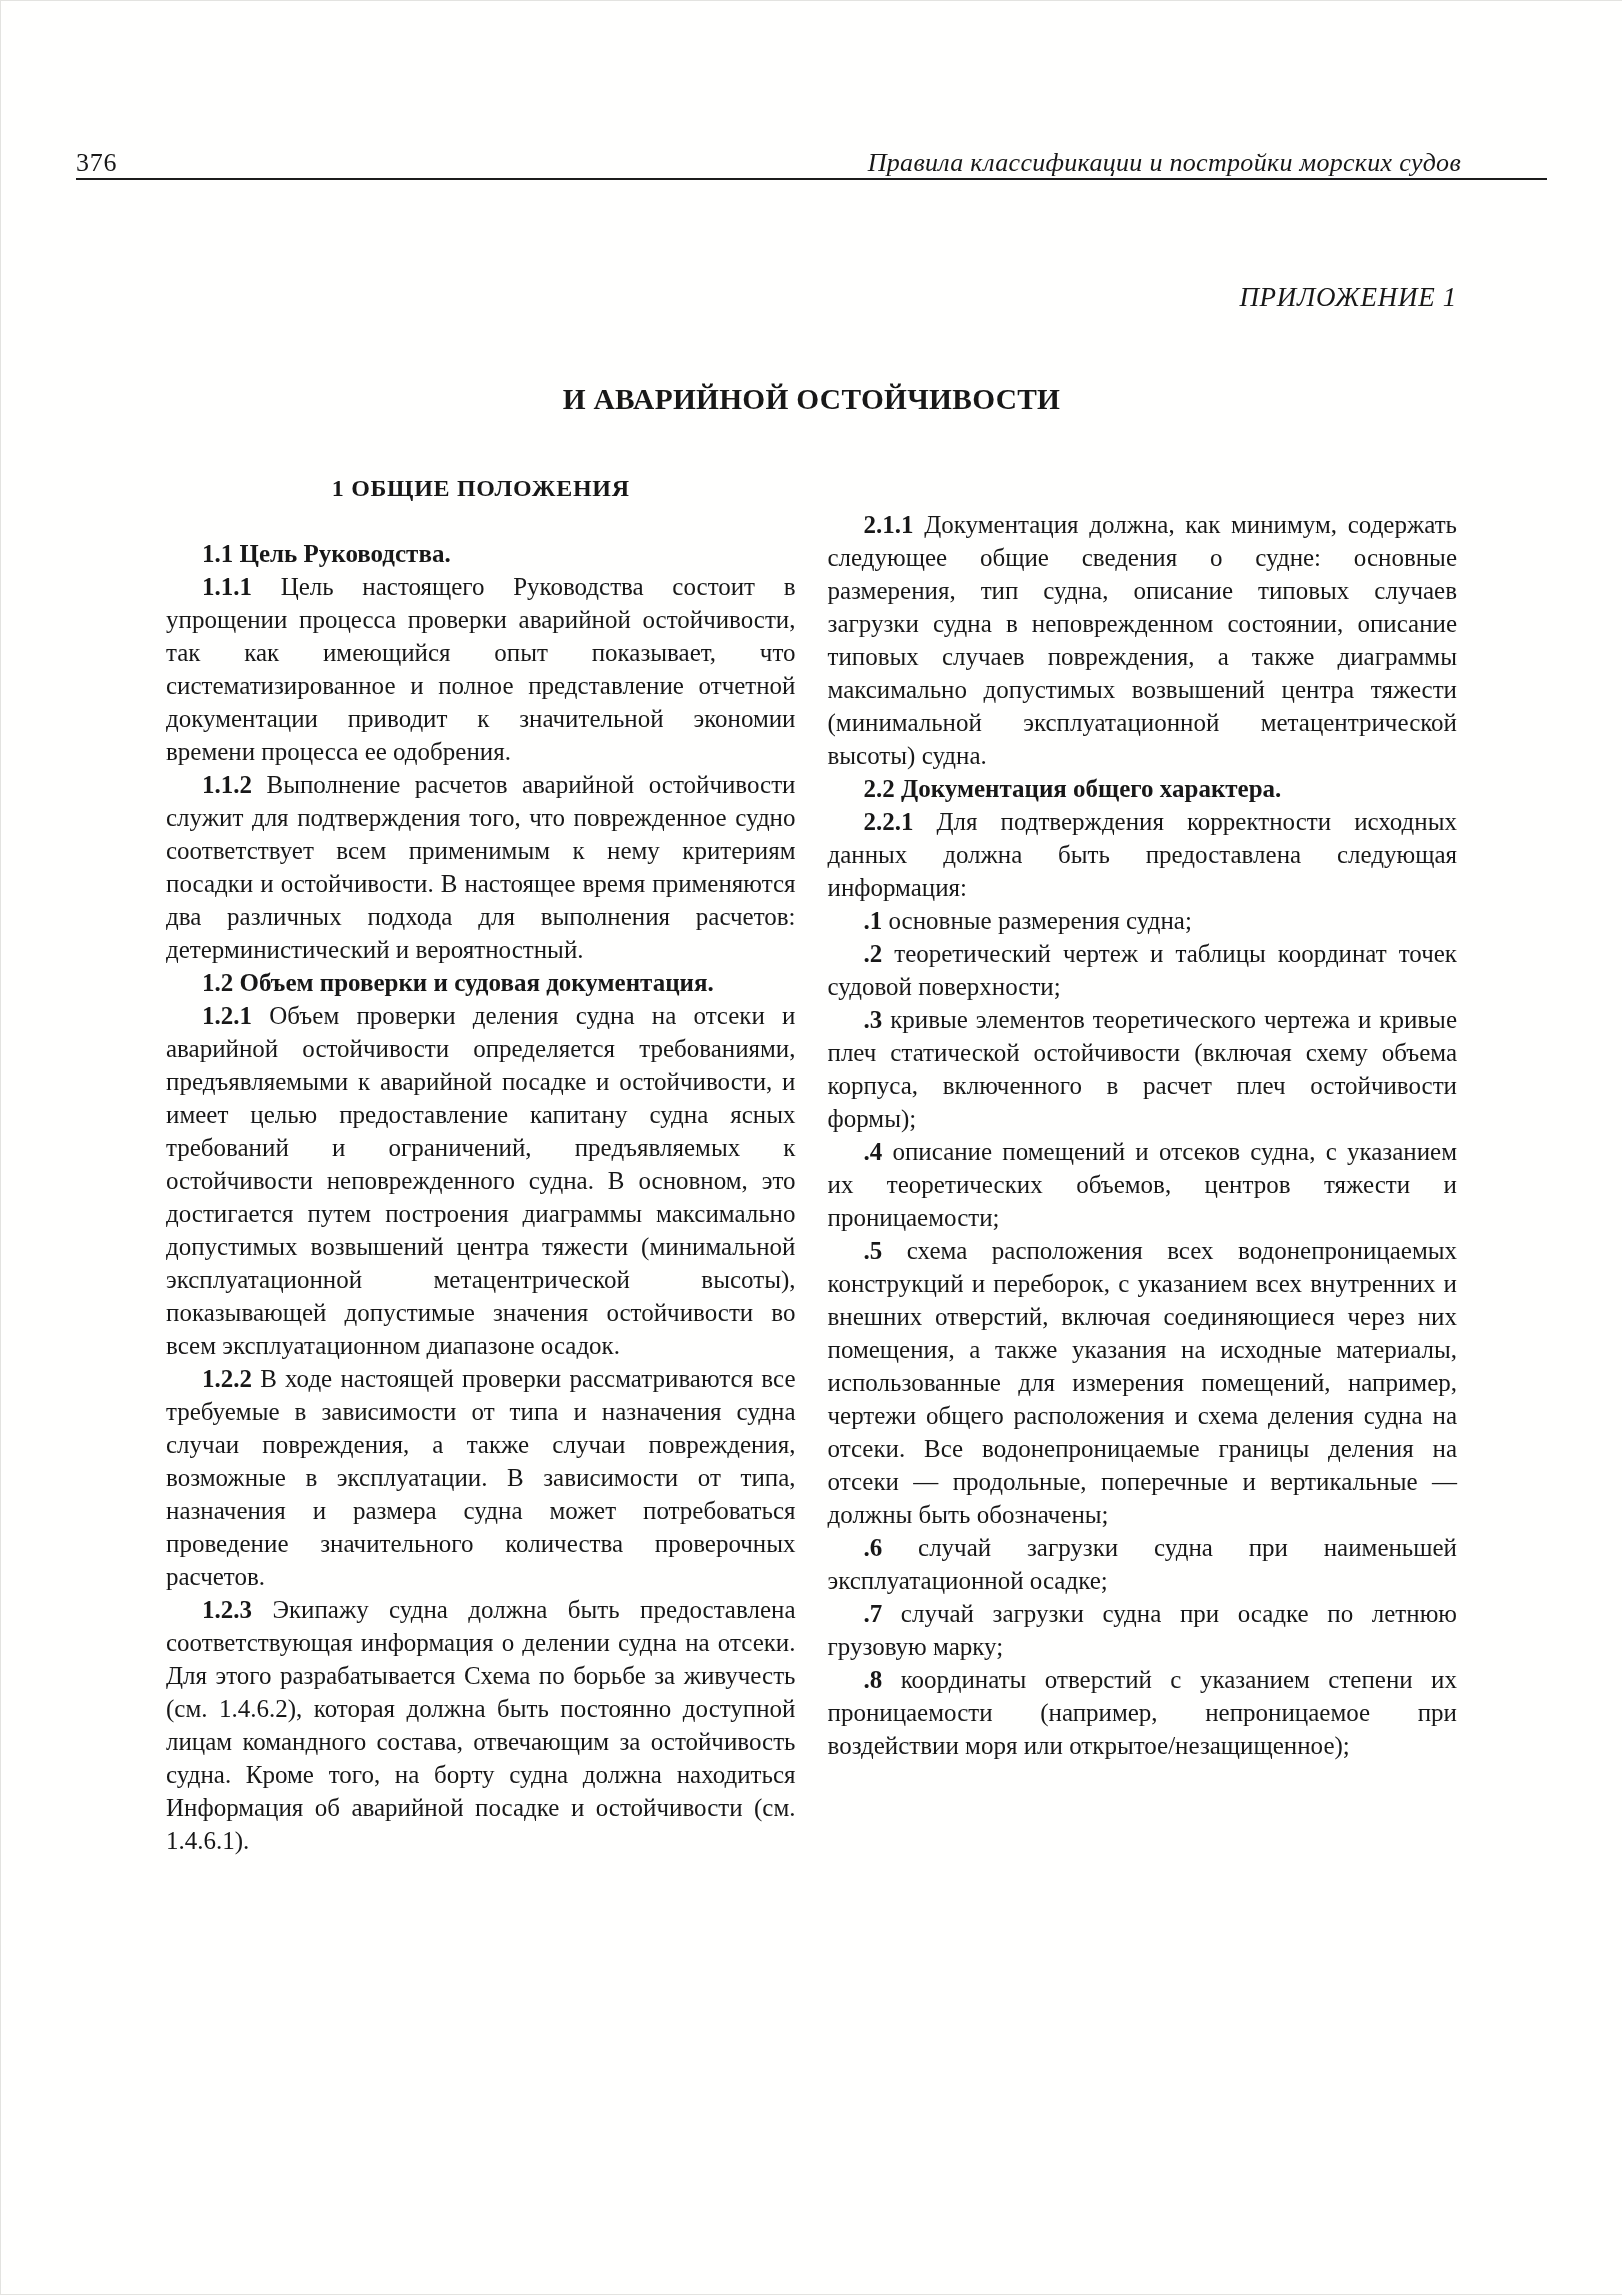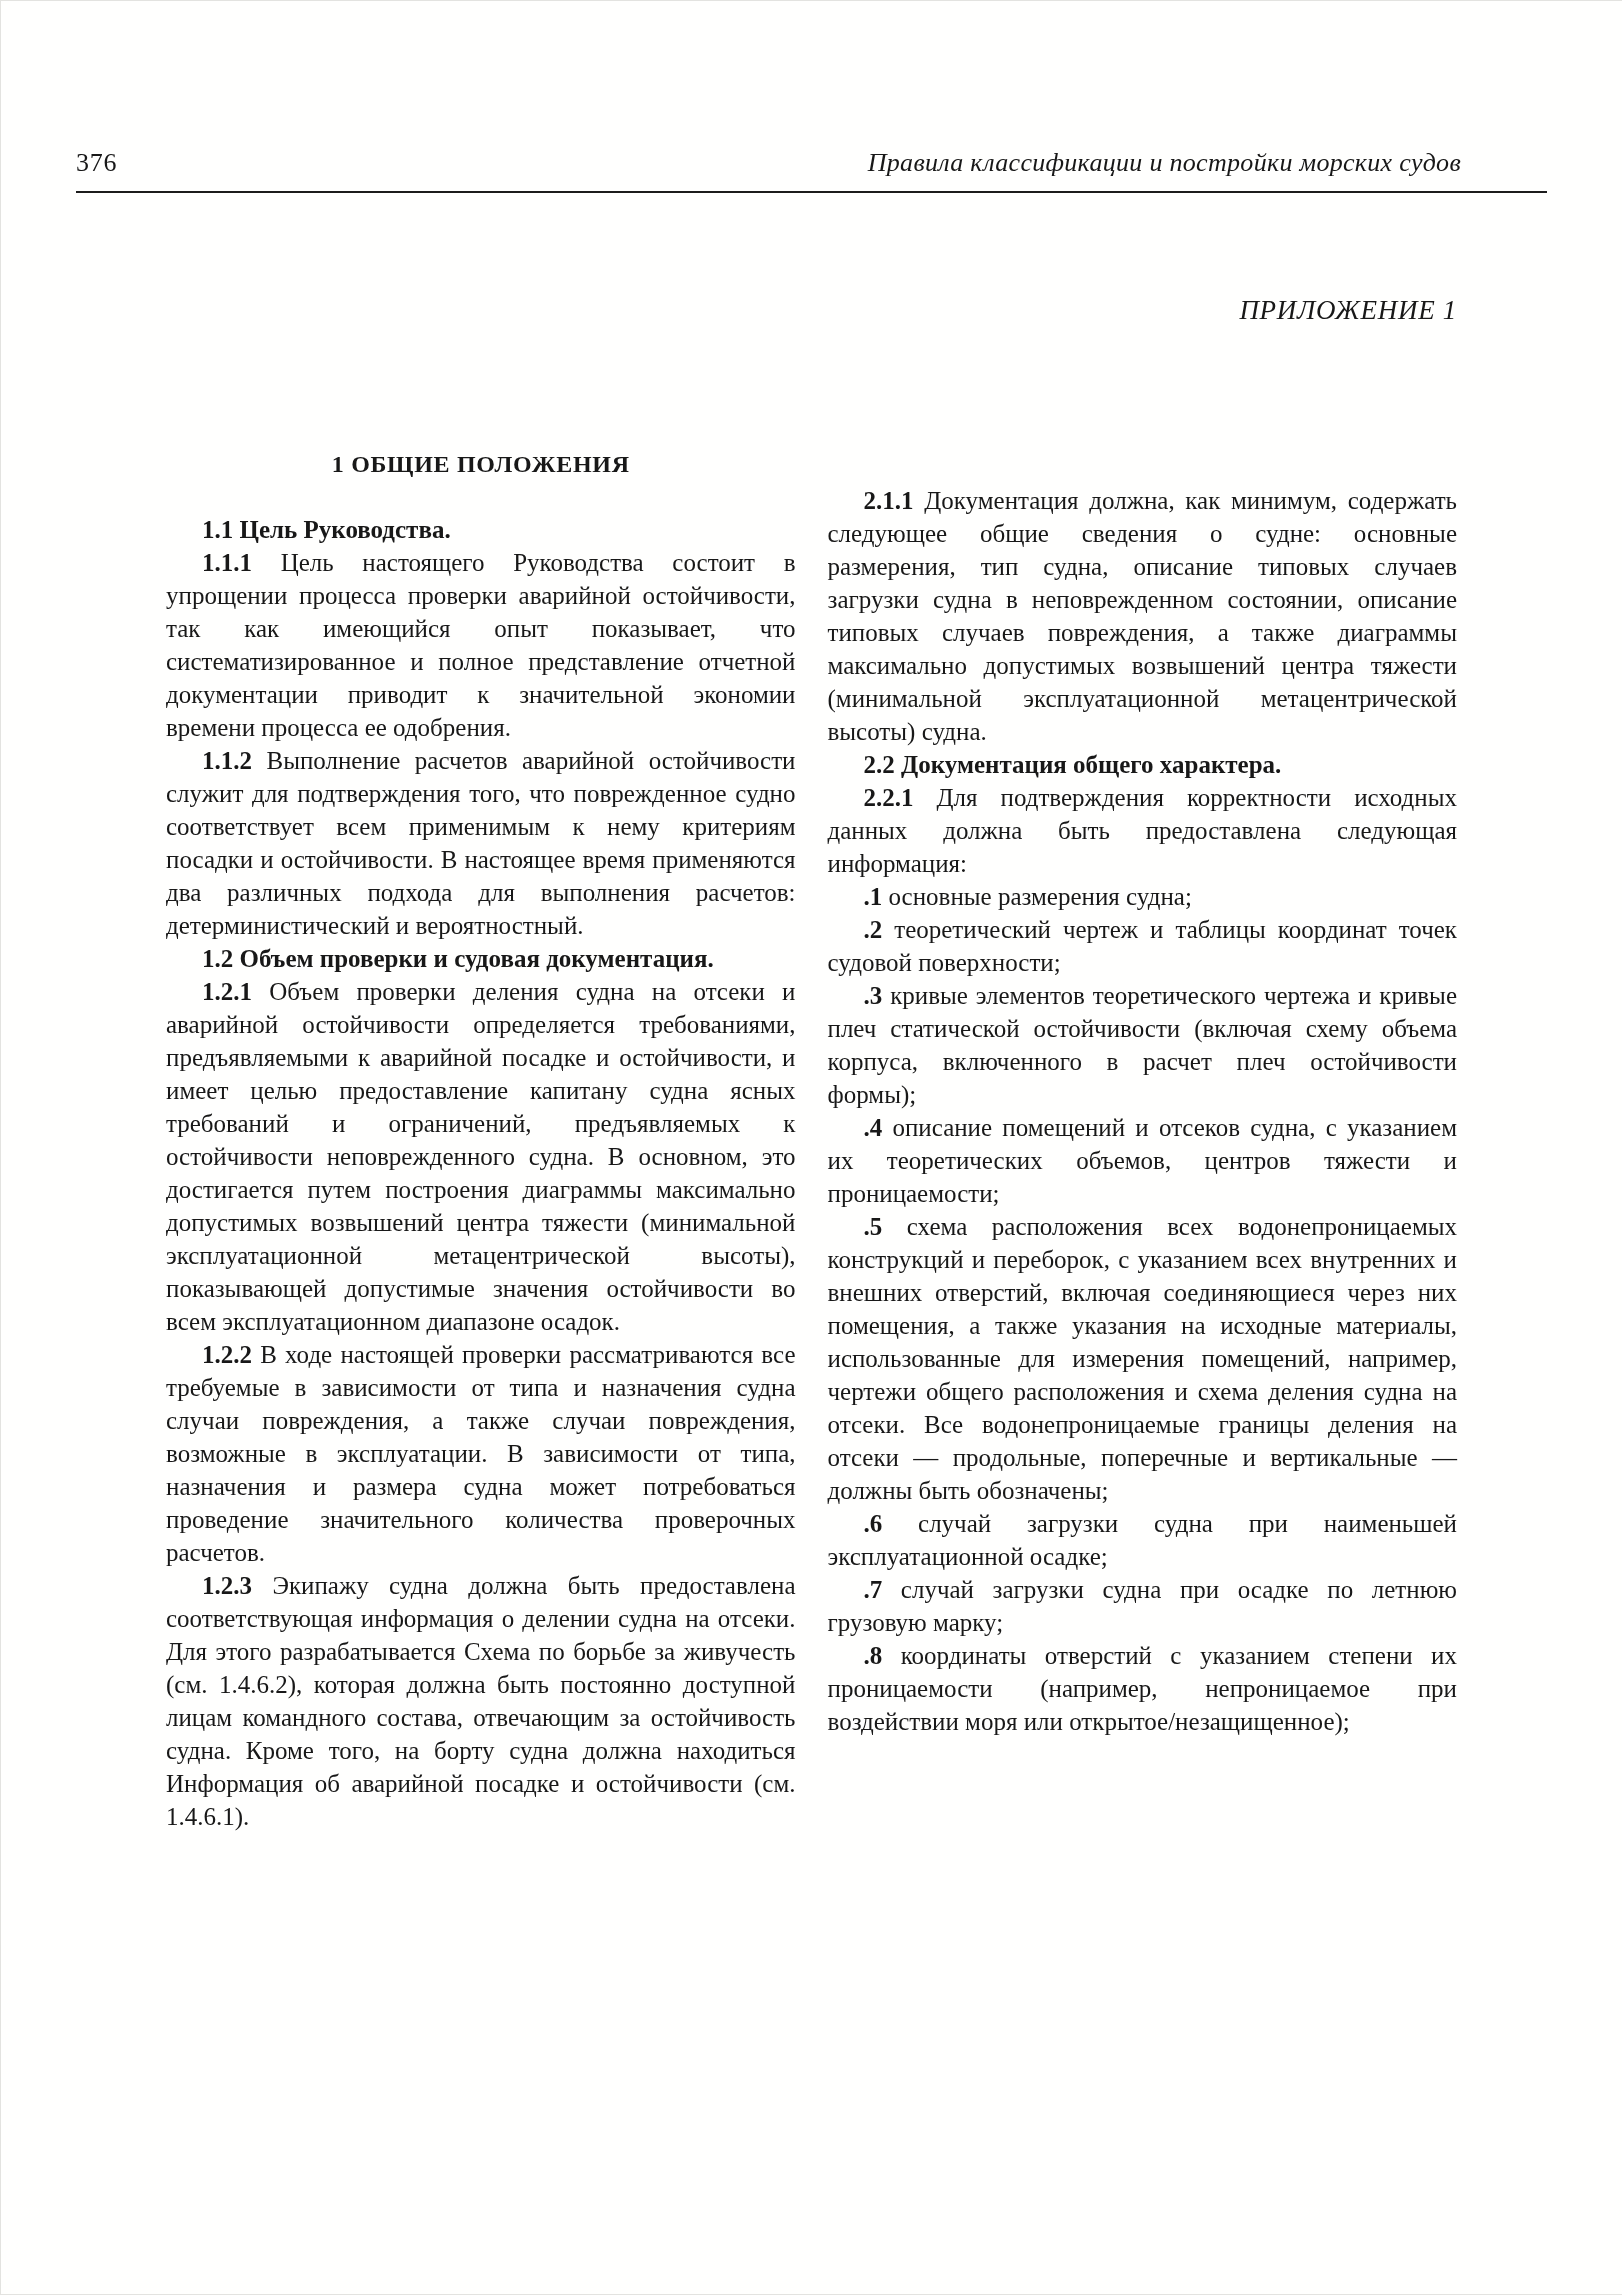--- a/index.html
+++ b/index.html
@@ -15,21 +15,21 @@
     overflow: hidden;
   }
   
   .running-head {
     margin: 147px 75px 0 75px;
     display: flex;
     justify-content: space-between;
     align-items: baseline;
     font-size: 26px;
     line-height: 30px;
-    padding-bottom: 13px;
+    padding-bottom: 0;
     border-bottom: 2.6px solid #1c1c1c;
   }
   .page-num { font-style: normal; letter-spacing: 0.7px; }
   .running-title { font-style: italic; padding-right: 86px; letter-spacing: 0.3px; }
 
   .content { margin: 0 165px; }
 
   .appendix {
     margin-top: 102px;
     text-align: right;
@@ -81,20 +81,21 @@
     <span class="page-num">376</span>
     <span class="running-title">Правила классификации и постройки морских судов</span>
   </header>
 
   <div class="content">
 
     <div class="appendix">ПРИЛОЖЕНИЕ 1</div>
 
     <h1 class="doc-title">
       <br>
+      <span>И АВАРИЙНОЙ ОСТОЙЧИВОСТИ</span>
     </h1>
 
     <div class="columns">
 
       <section class="col">
         <h2 class="col-heading">1 ОБЩИЕ ПОЛОЖЕНИЯ</h2>
         <div class="col-body">
             <p class="para para-bold"><span class="lead">1.1</span> Цель Руководства.</p>
             <p class="para"><span class="lead">1.1.1</span> Цель настоящего Руководства состоит в упрощении процесса проверки аварийной остойчивости, так как имеющийся опыт показывает, что систематизированное и полное представление отчетной документации приводит к значительной экономии времени процесса ее одобрения.</p>
             <p class="para"><span class="lead">1.1.2</span> Выполнение расчетов аварийной остойчивости служит для подтверждения того, что поврежденное судно соответствует всем применимым к нему критериям посадки и остойчивости. В настоящее время применяются два различных подхода для выполнения расчетов: детерминистический и вероятностный.</p>

